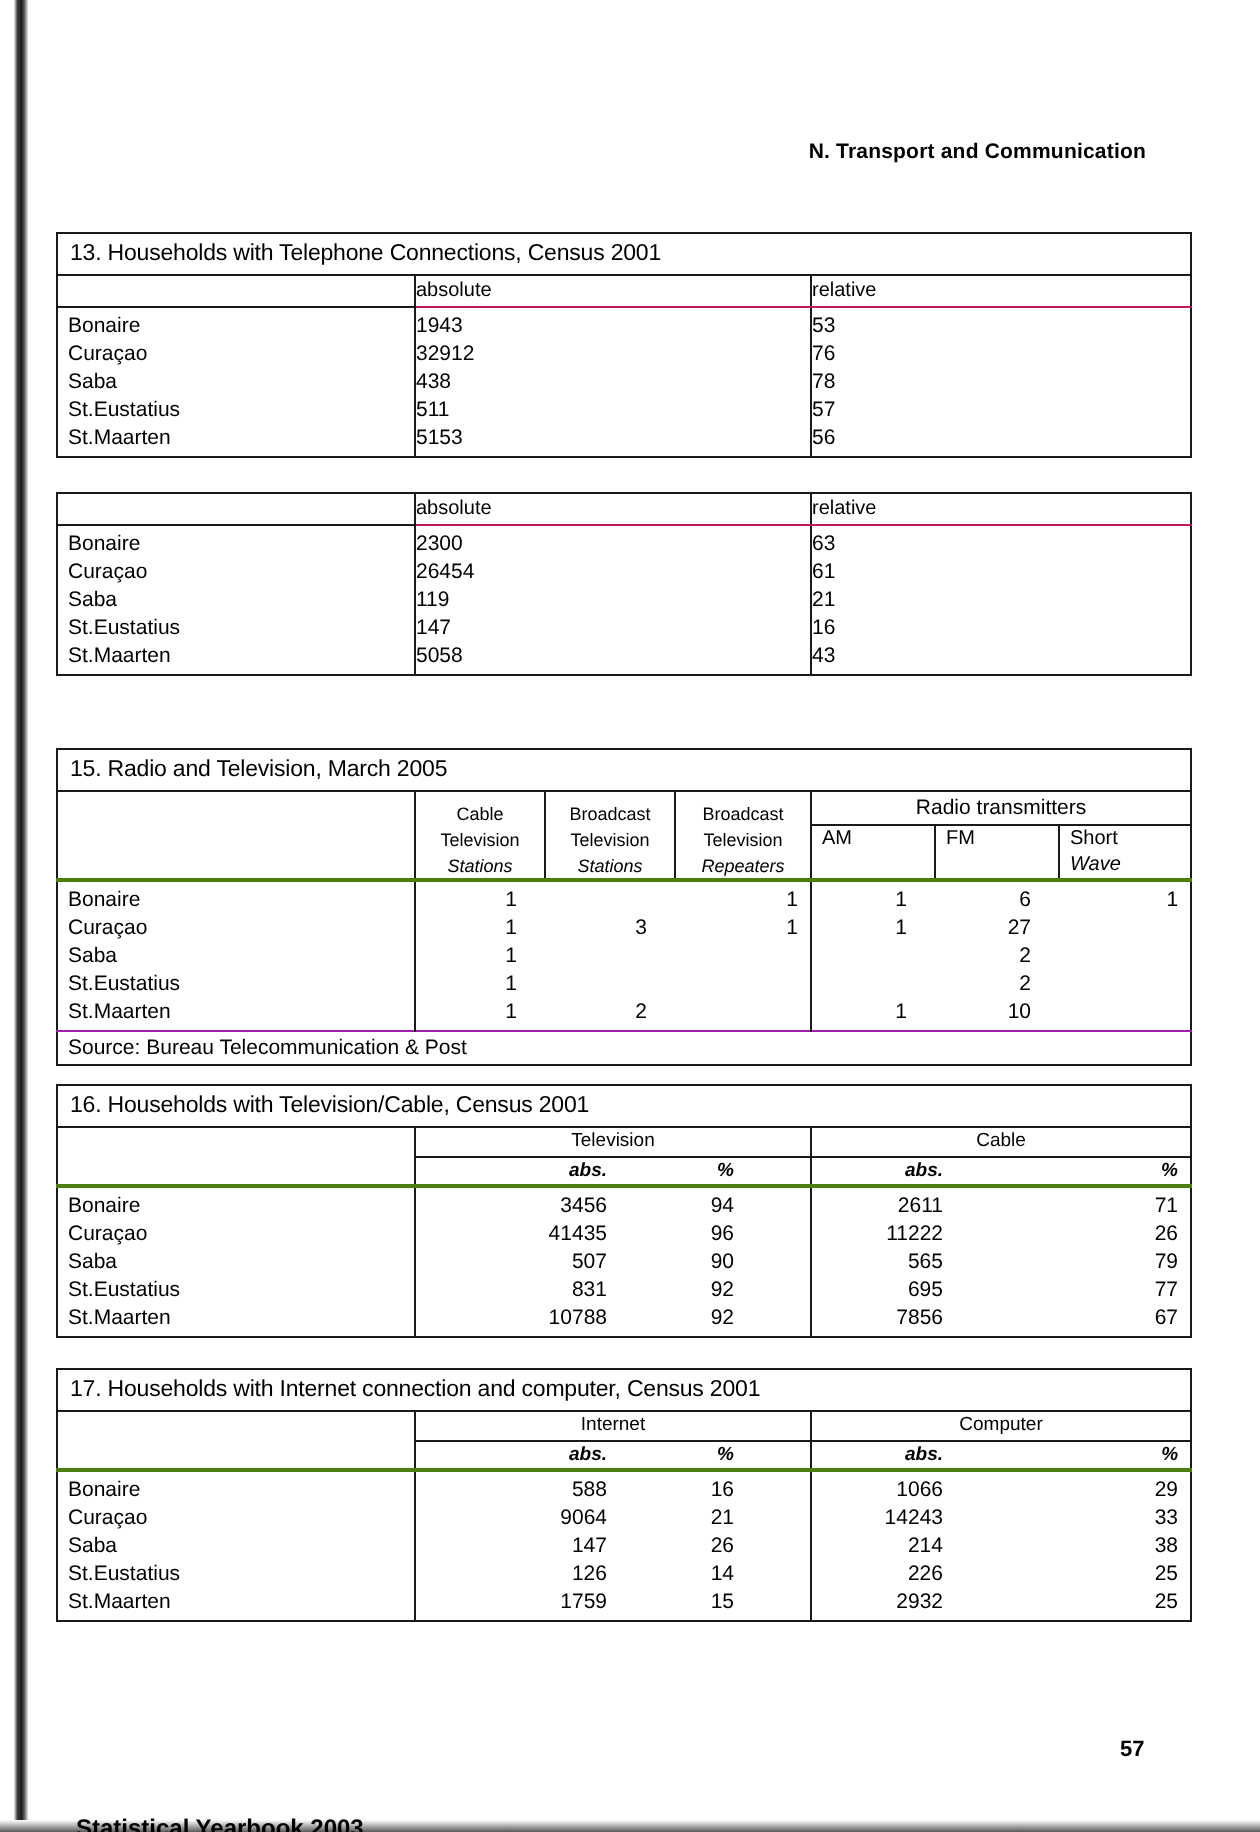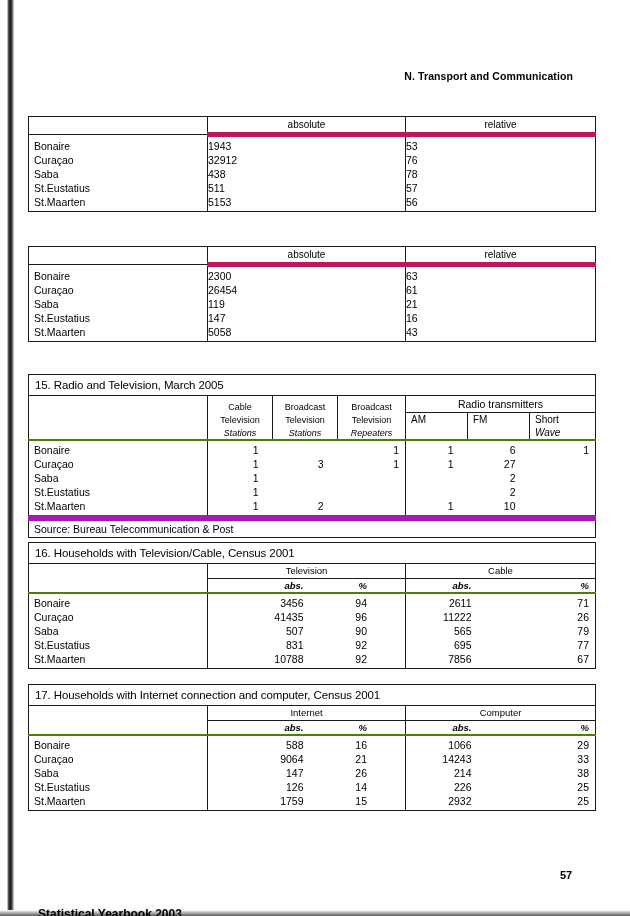--- a/index.html
+++ b/index.html
@@ -76,23 +76,22 @@
     text-align: left;
     padding: 4px 0 4px 6px !important;
     border-bottom: 1px solid #1a1a1a;
     letter-spacing: -0.1px;
     white-space: nowrap;
   }
 
   .hdr {
     font-size: 10px;
     font-weight: bold;
-    text-align: center;
     padding: 2px 0 2px 0 !important;
-    border-bottom: 5px solid #be185d;
+    border-bottom: 1px solid #be185d;
   }
   .hdr-sub {
     font-size: 9px;
     font-weight: bold;
     text-align: center;
     padding: 1px 0 1px 0 !important;
   }
   .hdr-sub-l {
     font-size: 10px;
     font-weight: bold;
@@ -157,21 +156,21 @@
     text-align: right;
     padding: 1px 54px 1px 0 !important;
     font-size: 10.5px;
   }
 
   .src-cell {
     font-size: 10.5px;
     font-weight: bold;
     text-align: left;
     padding: 2px 0 2px 5px !important;
-    border-top: 6px solid #a21caf;
+    border-top: 1px solid #a21caf;
     white-space: nowrap;
   }
 
   .pad-top-row td { padding-top: 3px !important; }
   .pad-bot-row td { padding-bottom: 3px !important; }
 
   .footer-left {
     position: absolute;
     left: 38px;
     top: 907px;
@@ -197,20 +196,23 @@
   <div class="section-header">N. Transport and Communication</div>
 
   <div class="tbl-wrap" style="top:116px;">
     <table class="dt">
       <colgroup>
         <col style="width:179px">
           <col style="width:198px">
           <col style="width:190px">
       </colgroup>
       <tbody>
+        <tr>
+          <td class="title-cell" colspan="3">13. Households with Telephone Connections, Census 2001</td>
+        </tr>
         <tr>
           <td class="hdr-blank"></td>
           <td class="hdr vline-l">absolute</td>
           <td class="hdr vline-l">relative</td>
         </tr>
         <tr class="pad-top-row">
           <td class="rowlabel">Bonaire</td>
           <td class="num vline-l">1943</td>
           <td class="num vline-l">53</td>
         </tr>

